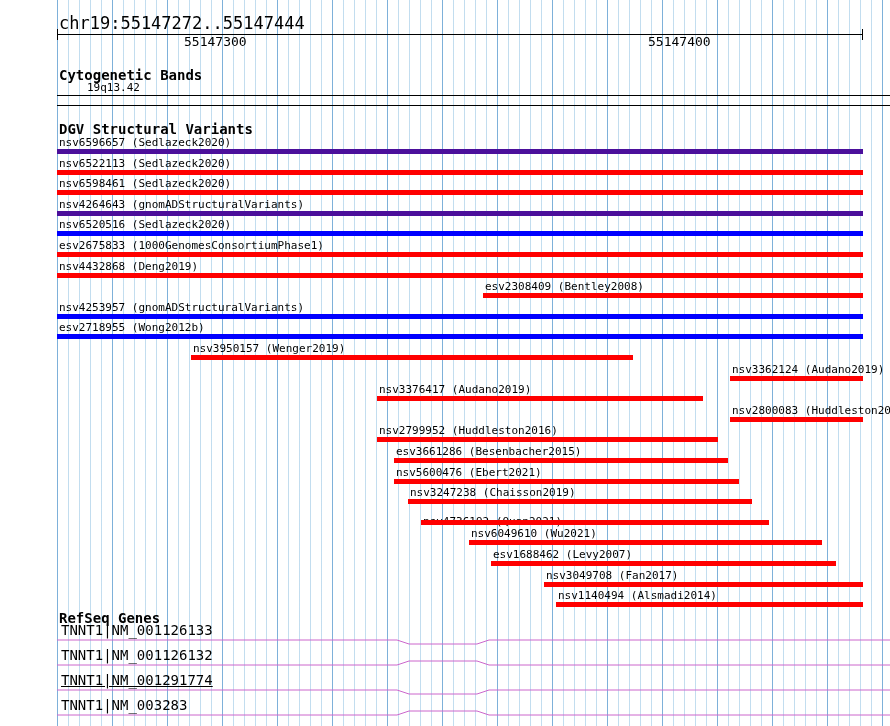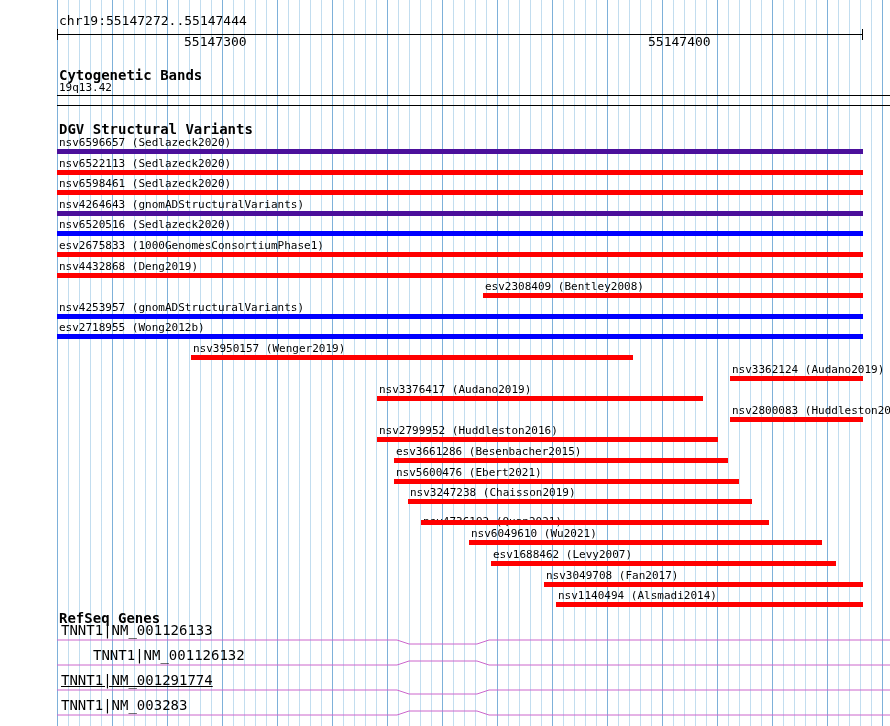--- a/index.html
+++ b/index.html
@@ -23,21 +23,21 @@
     pointer-events:none;
   }
   .gridlines2{
     position:absolute;left:57px;top:0;width:833px;height:726px;
     background-image:repeating-linear-gradient(to right,
       rgba(70,140,200,.55) 0px, rgba(70,140,200,.55) 1px,
       rgba(255,255,255,0) 1px, rgba(255,255,255,0) 55px);
     pointer-events:none;
   }
 
-  .loc{position:absolute;left:59px;top:13px;font-size:13px;}
+  .loc{position:absolute;left:59px;top:13px;font-size:17px;}
   .ruler{position:absolute;left:57px;top:29px;width:806px;height:12px;}
   .ruler .line{position:absolute;left:0;top:5px;width:806px;height:1px;background:#000;}
   .ruler .tick{position:absolute;top:0;width:1px;height:11px;background:#000;}
   .ruler .lcap{left:0;}
   .ruler .rcap{left:805px;}
   .rlabel{position:absolute;top:34px;font-size:13px;margin-left:24px;}
 
   .sect-title{position:absolute;font-size:14px;font-weight:bold;}
   .sect-sub{position:absolute;font-size:11px;}
   .hline{position:absolute;height:1px;background:#000;left:57px;width:833px;}
@@ -62,21 +62,21 @@
 
   <div class="ruler">
     <div class="line"></div>
     <div class="tick lcap"></div>
     <div class="tick rcap"></div>
   </div>
   <div class="rlabel" style="left:160px;">55147300</div>
   <div class="rlabel" style="left:624px;">55147400</div>
 
   <div class="sect-title" style="left:59px;top:67px;">Cytogenetic Bands</div>
-  <div class="sect-sub" style="left:59px;top:81px;">19q13.42</div>
+  <div class="sect-sub" style="left:59px;top:81px;padding-left:28px;">19q13.42</div>
   <div class="hline" style="top:95px;"></div>
   <div class="hline" style="top:105px;"></div>
 
   <div class="sect-title" style="left:59px;top:121px;">DGV Structural Variants</div>
 
   <div id="dgv-track">
       <div class="lbl" style="left: 59px; top: 136px;">nsv6596657 (Sedlazeck2020)</div>
       <div class="bar purple" style="left: 57px; width: 806px; top: 149px;"></div>
       <div class="lbl" style="left: 59px; top: 156.6px;">nsv6522113 (Sedlazeck2020)</div>
       <div class="bar red" style="left: 57px; width: 806px; top: 169.6px;"></div>
@@ -123,21 +123,21 @@
       <div class="lbl" style="left: 558px; top: 589.2px;">nsv1140494 (Alsmadi2014)</div>
       <div class="bar red" style="left: 556px; width: 307px; top: 602.2px;"></div>
     </div>
 
   <div class="sect-title" style="left:59px;top:610px;">RefSeq Genes</div>
   <div id="refseq-track">
       <div class="gene-lbl" style="left: 61px; top: 622px;">TNNT1|NM_001126133</div>
       <svg width="833" height="14" style="position: absolute; left: 57px; top: 633px;">
         <path d="M0,7 L340,7 L352,11 L420,11 L432,7 L833,7" stroke="#cc66cc" fill="none" stroke-width="1"></path>
       </svg>
-      <div class="gene-lbl" style="left: 61px; top: 647px; margin-left: 32px;">TNNT1|NM_001126132</div>
+      <div class="gene-lbl" style="left: 61px; top: 647px;">TNNT1|NM_001126132</div>
       <svg width="833" height="14" style="position: absolute; left: 57px; top: 658px;">
         <path d="M0,7 L340,7 L352,3 L420,3 L432,7 L833,7" stroke="#cc66cc" fill="none" stroke-width="1"></path>
       </svg>
       <div class="gene-lbl" style="left: 61px; top: 672px; text-decoration: underline;">TNNT1|NM_001291774</div>
       <svg width="833" height="14" style="position: absolute; left: 57px; top: 683px;">
         <path d="M0,7 L340,7 L352,11 L420,11 L432,7 L833,7" stroke="#cc66cc" fill="none" stroke-width="1"></path>
       </svg>
       <div class="gene-lbl" style="left: 61px; top: 697px;">TNNT1|NM_003283</div>
       <svg width="833" height="14" style="position: absolute; left: 57px; top: 708px;">
         <path d="M0,7 L340,7 L352,3 L420,3 L432,7 L833,7" stroke="#cc66cc" fill="none" stroke-width="1"></path>

